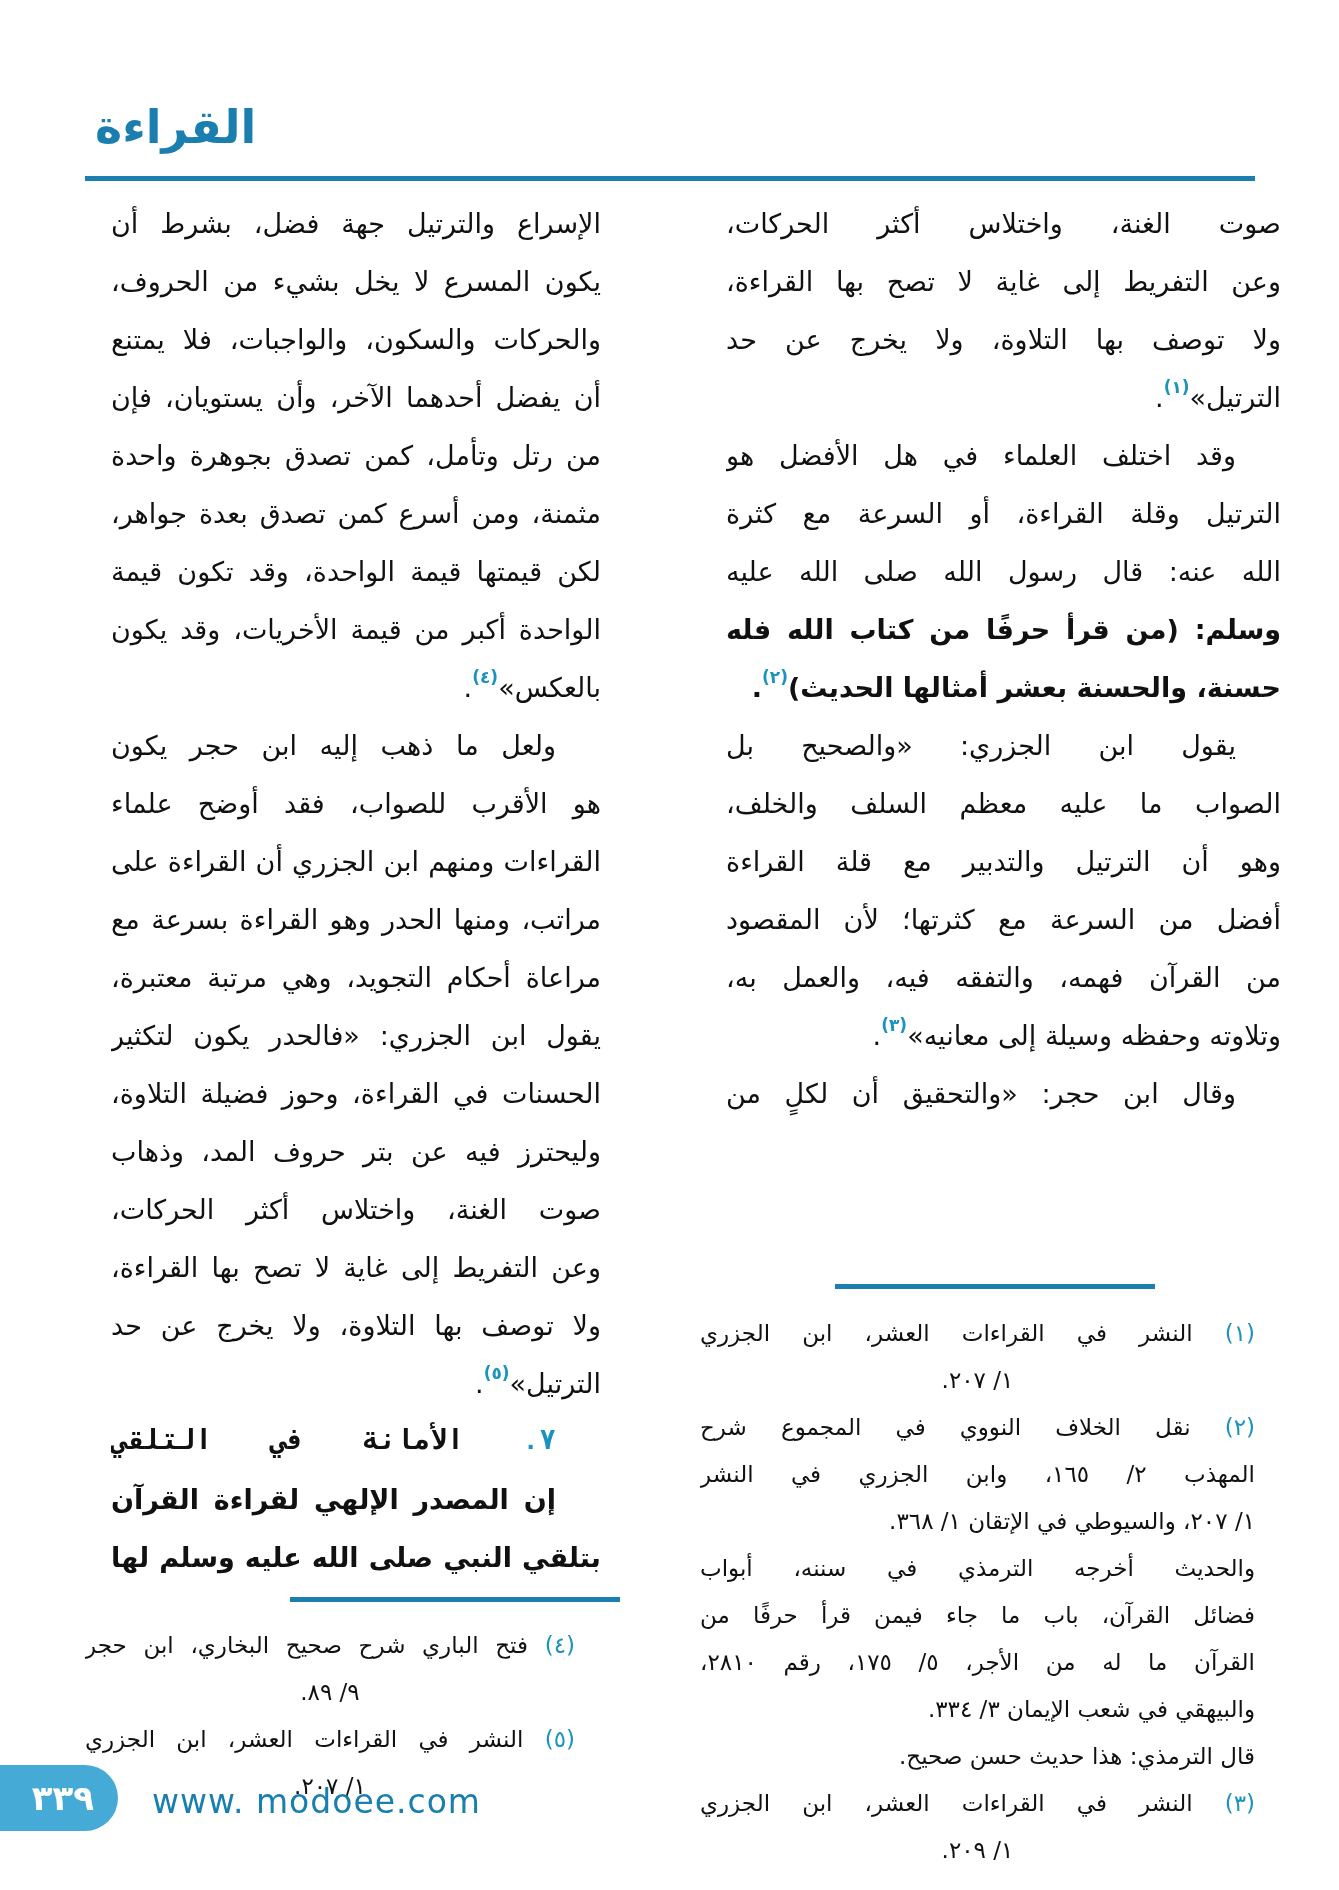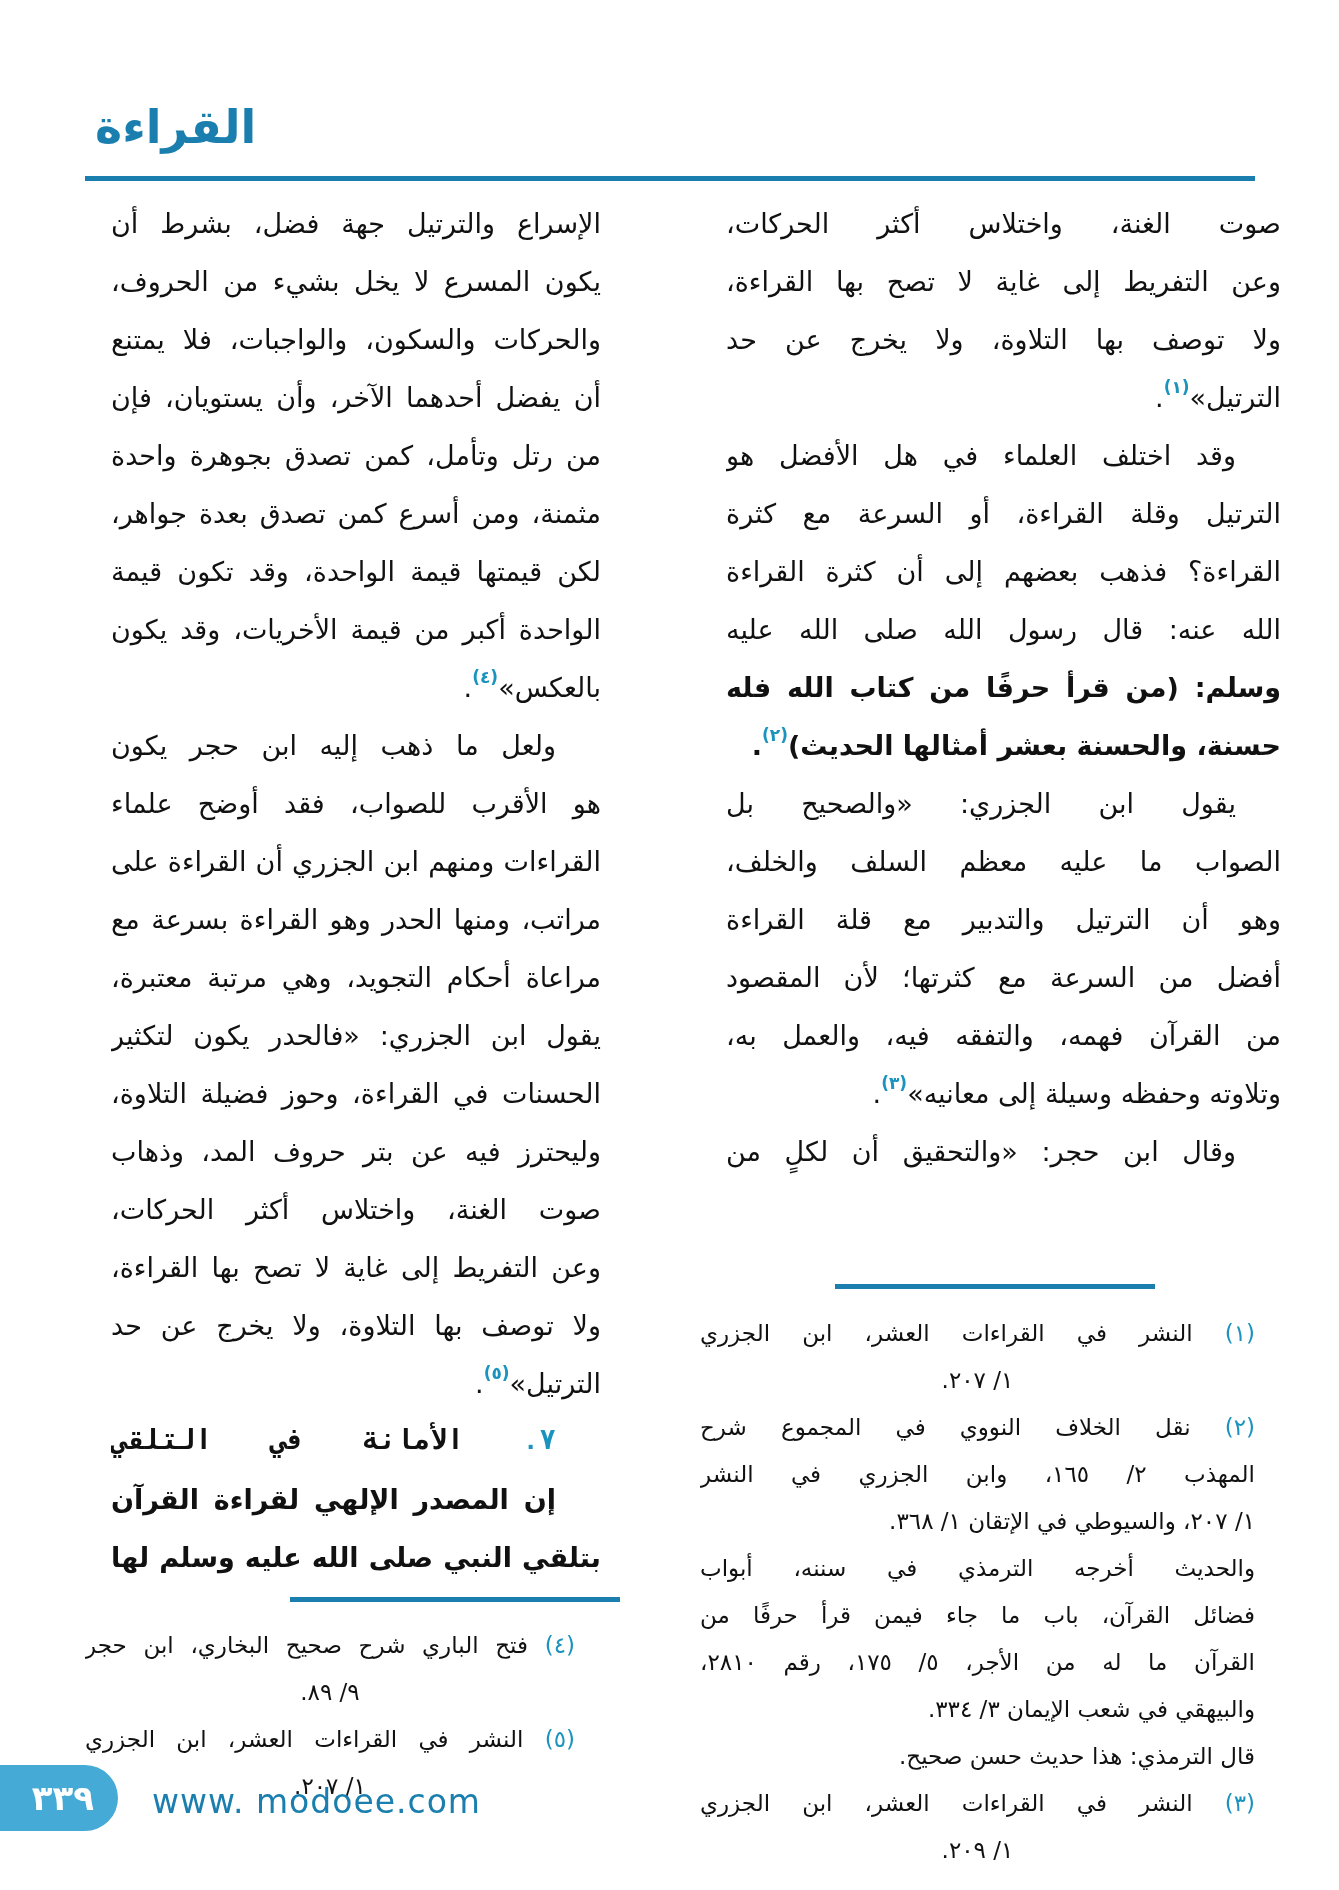--- a/index.html
+++ b/index.html
@@ -74,21 +74,20 @@
 <div class="header-title">القراءة</div>
 <div class="header-rule"></div>
 
 <div class="col col-right" id="col-right">
     <div class="line">صوت الغنة، واختلاس أكثر الحركات،</div>
     <div class="line">وعن التفريط إلى غاية لا تصح بها القراءة،</div>
     <div class="line">ولا توصف بها التلاوة، ولا يخرج عن حد</div>
     <div class="line pend">الترتيل»<span class="sup">(١)</span>.</div>
     <div class="line ind">وقد اختلف العلماء في هل الأفضل هو</div>
     <div class="line">الترتيل وقلة القراءة، أو السرعة مع كثرة</div>
-    <div class="line">القراءة؟ فذهب بعضهم إلى أن كثرة القراءة</div>
     <div class="line">الله عنه: قال رسول الله صلى الله عليه</div>
     <div class="line b">وسلم: (من قرأ حرفًا من كتاب الله فله</div>
     <div class="line pend b">حسنة، والحسنة بعشر أمثالها الحديث)<span class="sup">(٢)</span>.</div>
     <div class="line ind">يقول ابن الجزري: «والصحيح بل</div>
     <div class="line">الصواب ما عليه معظم السلف والخلف،</div>
     <div class="line">وهو أن الترتيل والتدبير مع قلة القراءة</div>
     <div class="line">أفضل من السرعة مع كثرتها؛ لأن المقصود</div>
     <div class="line">من القرآن فهمه، والتفقه فيه، والعمل به،</div>
     <div class="line pend">وتلاوته وحفظه وسيلة إلى معانيه»<span class="sup">(٣)</span>.</div>
     <div class="line ind">وقال ابن حجر: «والتحقيق أن لكلٍ من</div>

